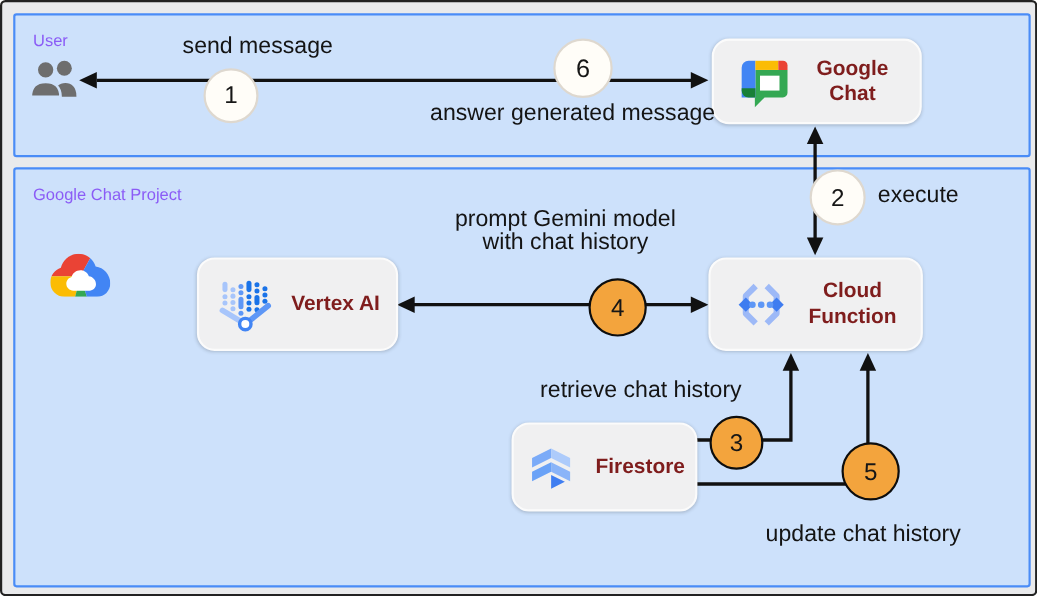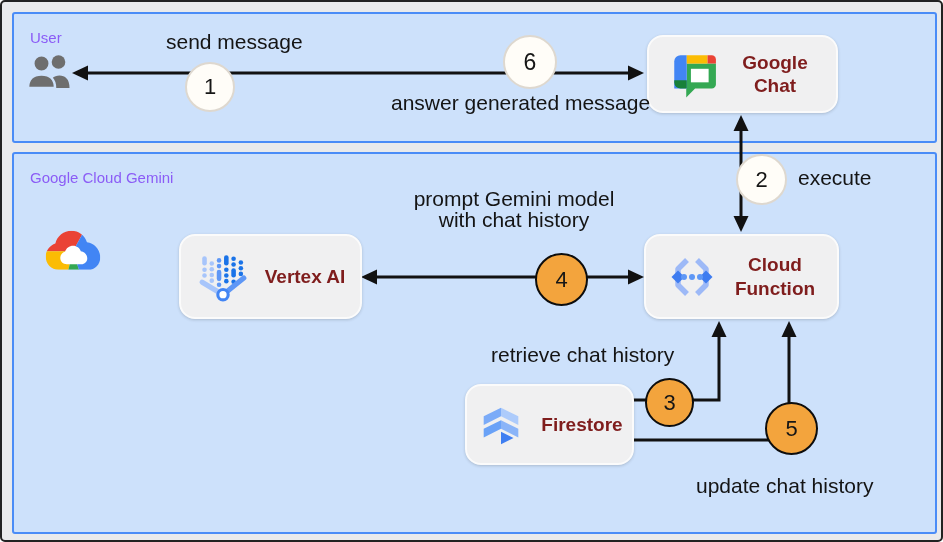--- a/index.html
+++ b/index.html
@@ -62,21 +62,21 @@
 </style>
 </head>
 <body>
 
 <div class="canvas">
 
   <div class="panel panel-user"></div>
   <div class="panel panel-gcp"></div>
 
   <div class="panel-label user-label">User</div>
-  <div class="panel-label gcp-label">Google Cloud Gemini</div>
+  <div class="panel-label gcp-label">Google Chat Project</div>
 
   <svg class="abs icon-users" width="52" height="38" viewBox="0 0 52 38">
     <circle cx="32.5" cy="10" r="6.8" fill="#6e6e6e"></circle>
     <path d="M23 36 c0-9 5-12.5 10.5-12.5 S43.5 27 43.5 36 Z" fill="#6e6e6e"></path>
     <path d="M2 36 c0-9.5 6-13.5 13.5-13.5 s13.5 4 13.5 13.5 Z" fill="#6e6e6e" stroke="#cde1fb" stroke-width="2.5"></path>
     <circle cx="15.5" cy="11.5" r="8.2" fill="#6e6e6e" stroke="#cde1fb" stroke-width="2.5"></circle>
   </svg>
 
   <svg class="abs icon-gcloud" width="62" height="52" viewBox="0 0 100 80">
     <defs>

